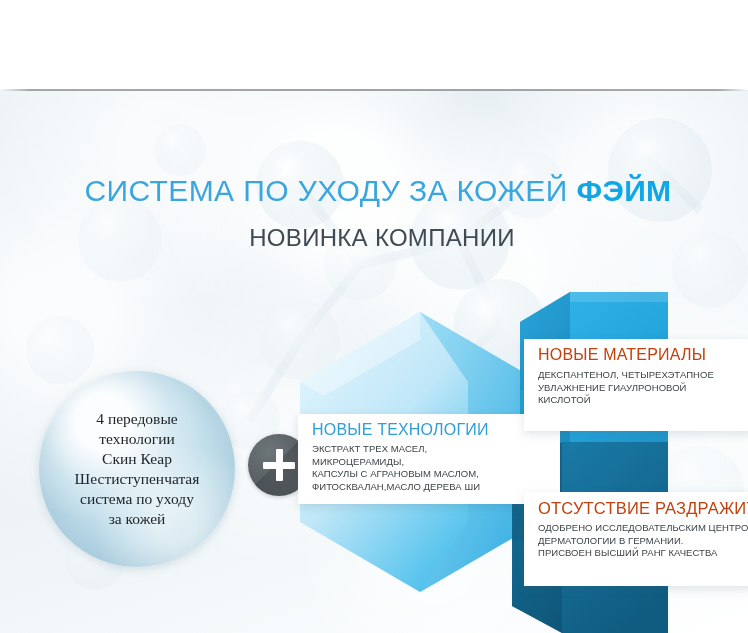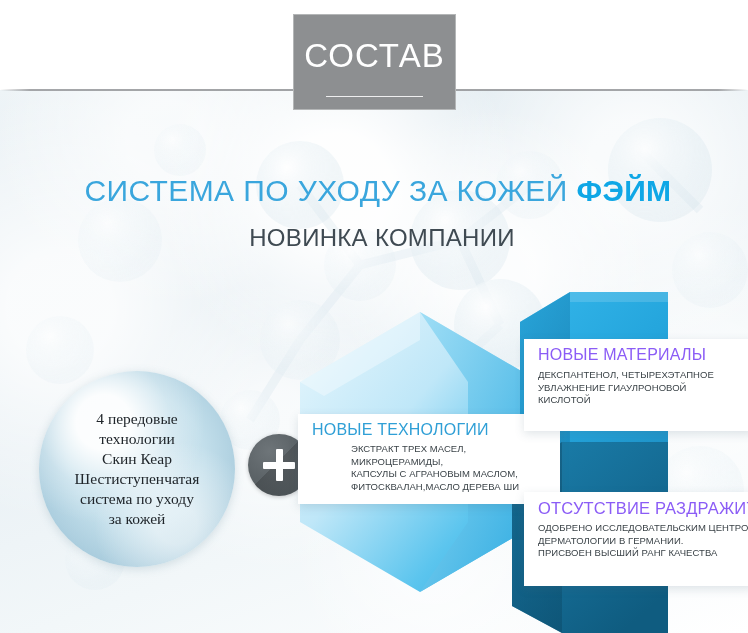--- a/index.html
+++ b/index.html
@@ -163,35 +163,35 @@
     box-shadow: 0 3px 9px rgba(70,100,120,0.17);
   }
   .panel-mid  { left: 298px; top: 414px; width: 262px; height: 90px; }
   .panel-top  { left: 524px; top: 339px; width: 230px; height: 92px; }
   .panel-bot  { left: 524px; top: 492px; width: 230px; height: 94px; }
 
   .panel-title {
     position: absolute;
     left: 14px; top: 7px;
     font-size: 16px;
-    color: #8b5cf6;
+    color: #c2410c;
     letter-spacing: .2px;
     white-space: nowrap;
   }
   .panel-title-mid { color: #2f9fd6; font-size: 16px; }
   .panel-body {
     position: absolute;
     left: 14px;
     font-size: 9.5px;
     line-height: 12.5px;
     color: #3b4348;
     letter-spacing: .05px;
     white-space: pre-line;
   }
-  .panel-body-mid { top: 29px; width: 250px; margin-left: 39px; }
+  .panel-body-mid { top: 29px; width: 250px; }
   .panel-body-top { top: 30px; width: 214px; }
   .panel-body-bot { top: 30px; width: 222px; }
   .panel-title-bot { font-size: 16.5px; }
 
   
   .clip-right { overflow: hidden; }
 </style>
 </head>
 <body>
 
@@ -237,24 +237,20 @@
     <circle cx="120" cy="150" r="42" fill="url(#sph2)"></circle>
     <circle cx="60" cy="260" r="34" fill="url(#sph2)"></circle>
     <circle cx="180" cy="60" r="26" fill="url(#sph2)"></circle>
     <circle cx="620" cy="300" r="40" fill="url(#sph2)"></circle>
     <circle cx="700" cy="400" r="44" fill="url(#sph2)"></circle>
     <circle cx="95" cy="470" r="30" fill="url(#sph2)"></circle>
   </svg>
 
   <div class="bg-rule"></div>
 
-  <div class="header-badge">
-    <div class="header-badge-title">СОСТАВ</div>
-    <div class="header-badge-rule"></div>
-  </div>
 
   <div class="main-title">
     <span>СИСТЕМА ПО УХОДУ ЗА КОЖЕЙ </span><span class="brand">ФЭЙМ</span>
   </div>
   <div class="sub-title">НОВИНКА КОМПАНИИ</div>
 
   <svg class="hex-layer" viewBox="0 0 748 633" xmlns="http://www.w3.org/2000/svg">
     <defs>
       <linearGradient id="gMid" x1="0" y1="0" x2="1" y2="1">
         <stop offset="0%" stop-color="#e9f7fd"></stop>

